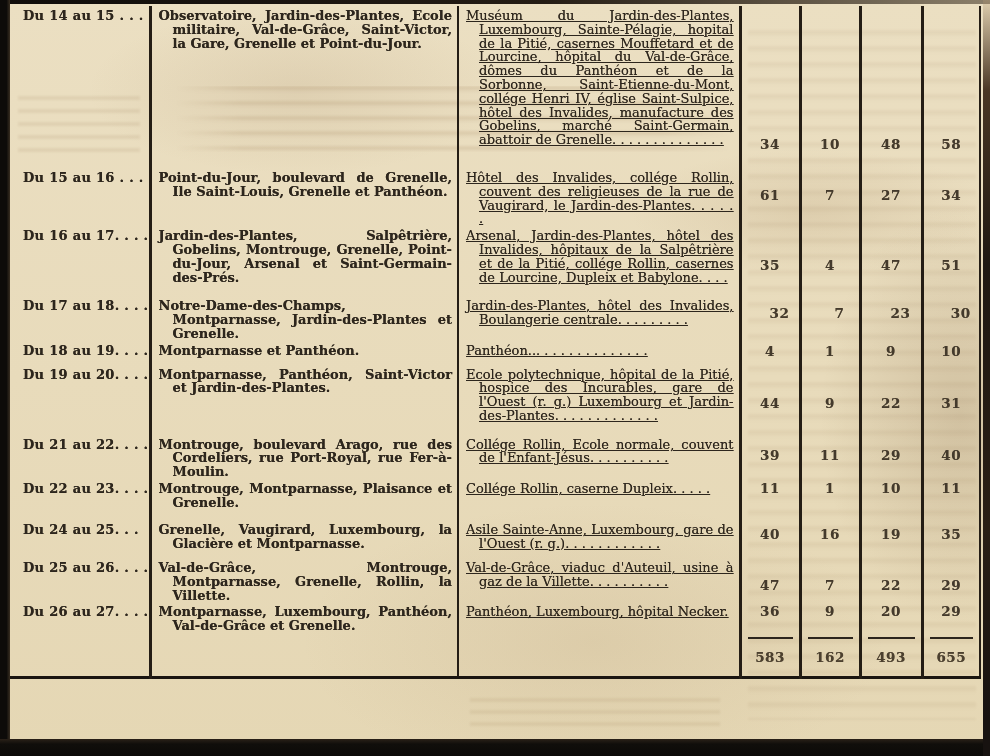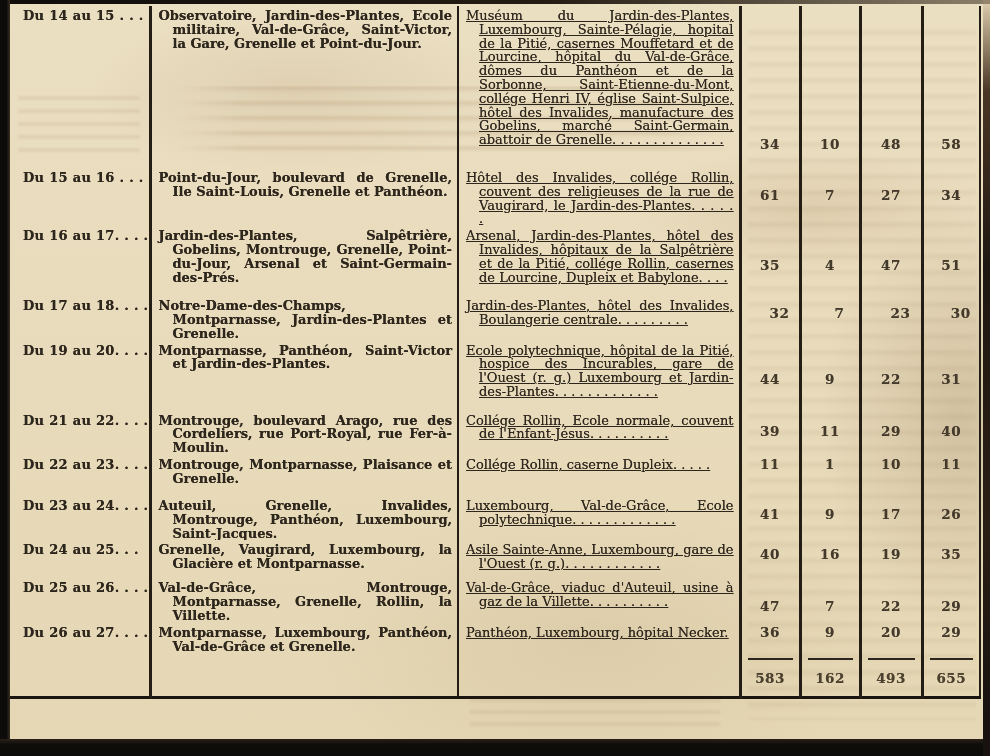--- a/index.html
+++ b/index.html
@@ -122,20 +122,29 @@
     <tr class="pb20" style="height:42px">
       <td class="c1">Du 17 au 18. . . .</td>
       <td class="c2">Notre-Dame-des-Champs, Montparnasse, Jardin-des-Plantes et Grenelle.</td>
       <td class="c3">Jardin-des-Plantes, hôtel des Invalides, Boulangerie centrale. . . . . . . . .</td>
       <td class="cn">32</td>
       <td class="cn">7</td>
       <td class="cn">23</td>
       <td class="cn last">30</td>
     </tr>
 
+    <tr class="pb6" style="height:24px">
+      <td class="c1">Du 18 au 19. . . .</td>
+      <td class="c2">Montparnasse et Panthéon.</td>
+      <td class="c3">Panthéon... . . . . . . . . . . . . .</td>
+      <td class="cn">4</td>
+      <td class="cn">1</td>
+      <td class="cn">9</td>
+      <td class="cn last">10</td>
+    </tr>
 
     <tr class="pb24" style="height:70px">
       <td class="c1">Du 19 au 20. . . .</td>
       <td class="c2">Montparnasse, Panthéon, Saint-Victor et Jardin-des-Plantes.</td>
       <td class="c3">Ecole polytechnique, hôpital de la Pitié, hospice des Incurables, gare de l'Ouest (r. g.) Luxembourg et Jardin-des-Plantes. . . . . . . . . . . . .</td>
       <td class="cn">44</td>
       <td class="cn">9</td>
       <td class="cn">22</td>
       <td class="cn last">31</td>
     </tr>
@@ -154,29 +163,20 @@
     <tr class="pb24" style="height:40px">
       <td class="c1">Du 22 au 23. . . .</td>
       <td class="c2">Montrouge, Montparnasse, Plaisance et Grenelle.</td>
       <td class="c3">Collége Rollin, caserne Dupleix. . . . .</td>
       <td class="cn">11</td>
       <td class="cn">1</td>
       <td class="cn">10</td>
       <td class="cn last">11</td>
     </tr>
 
-    <tr class="pb18" style="height:42px">
-      <td class="c1">Du 23 au 24. . . .</td>
-      <td class="c2">Auteuil, Grenelle, Invalides, Montrouge, Panthéon, Luxembourg, Saint-Jacques.</td>
-      <td class="c3">Luxembourg, Val-de-Grâce, Ecole polytechnique. . . . . . . . . . . . .</td>
-      <td class="cn">41</td>
-      <td class="cn">9</td>
-      <td class="cn">17</td>
-      <td class="cn last">26</td>
-    </tr>
 
     <tr class="pb16" style="height:38px">
       <td class="c1">Du 24 au 25.  . .</td>
       <td class="c2">Grenelle, Vaugirard, Luxembourg, la Glacière et Montparnasse.</td>
       <td class="c3">Asile Sainte-Anne, Luxembourg, gare de l'Ouest (r. g.). . . . . . . . . . . .</td>
       <td class="cn">40</td>
       <td class="cn">16</td>
       <td class="cn">19</td>
       <td class="cn last">35</td>
     </tr>

